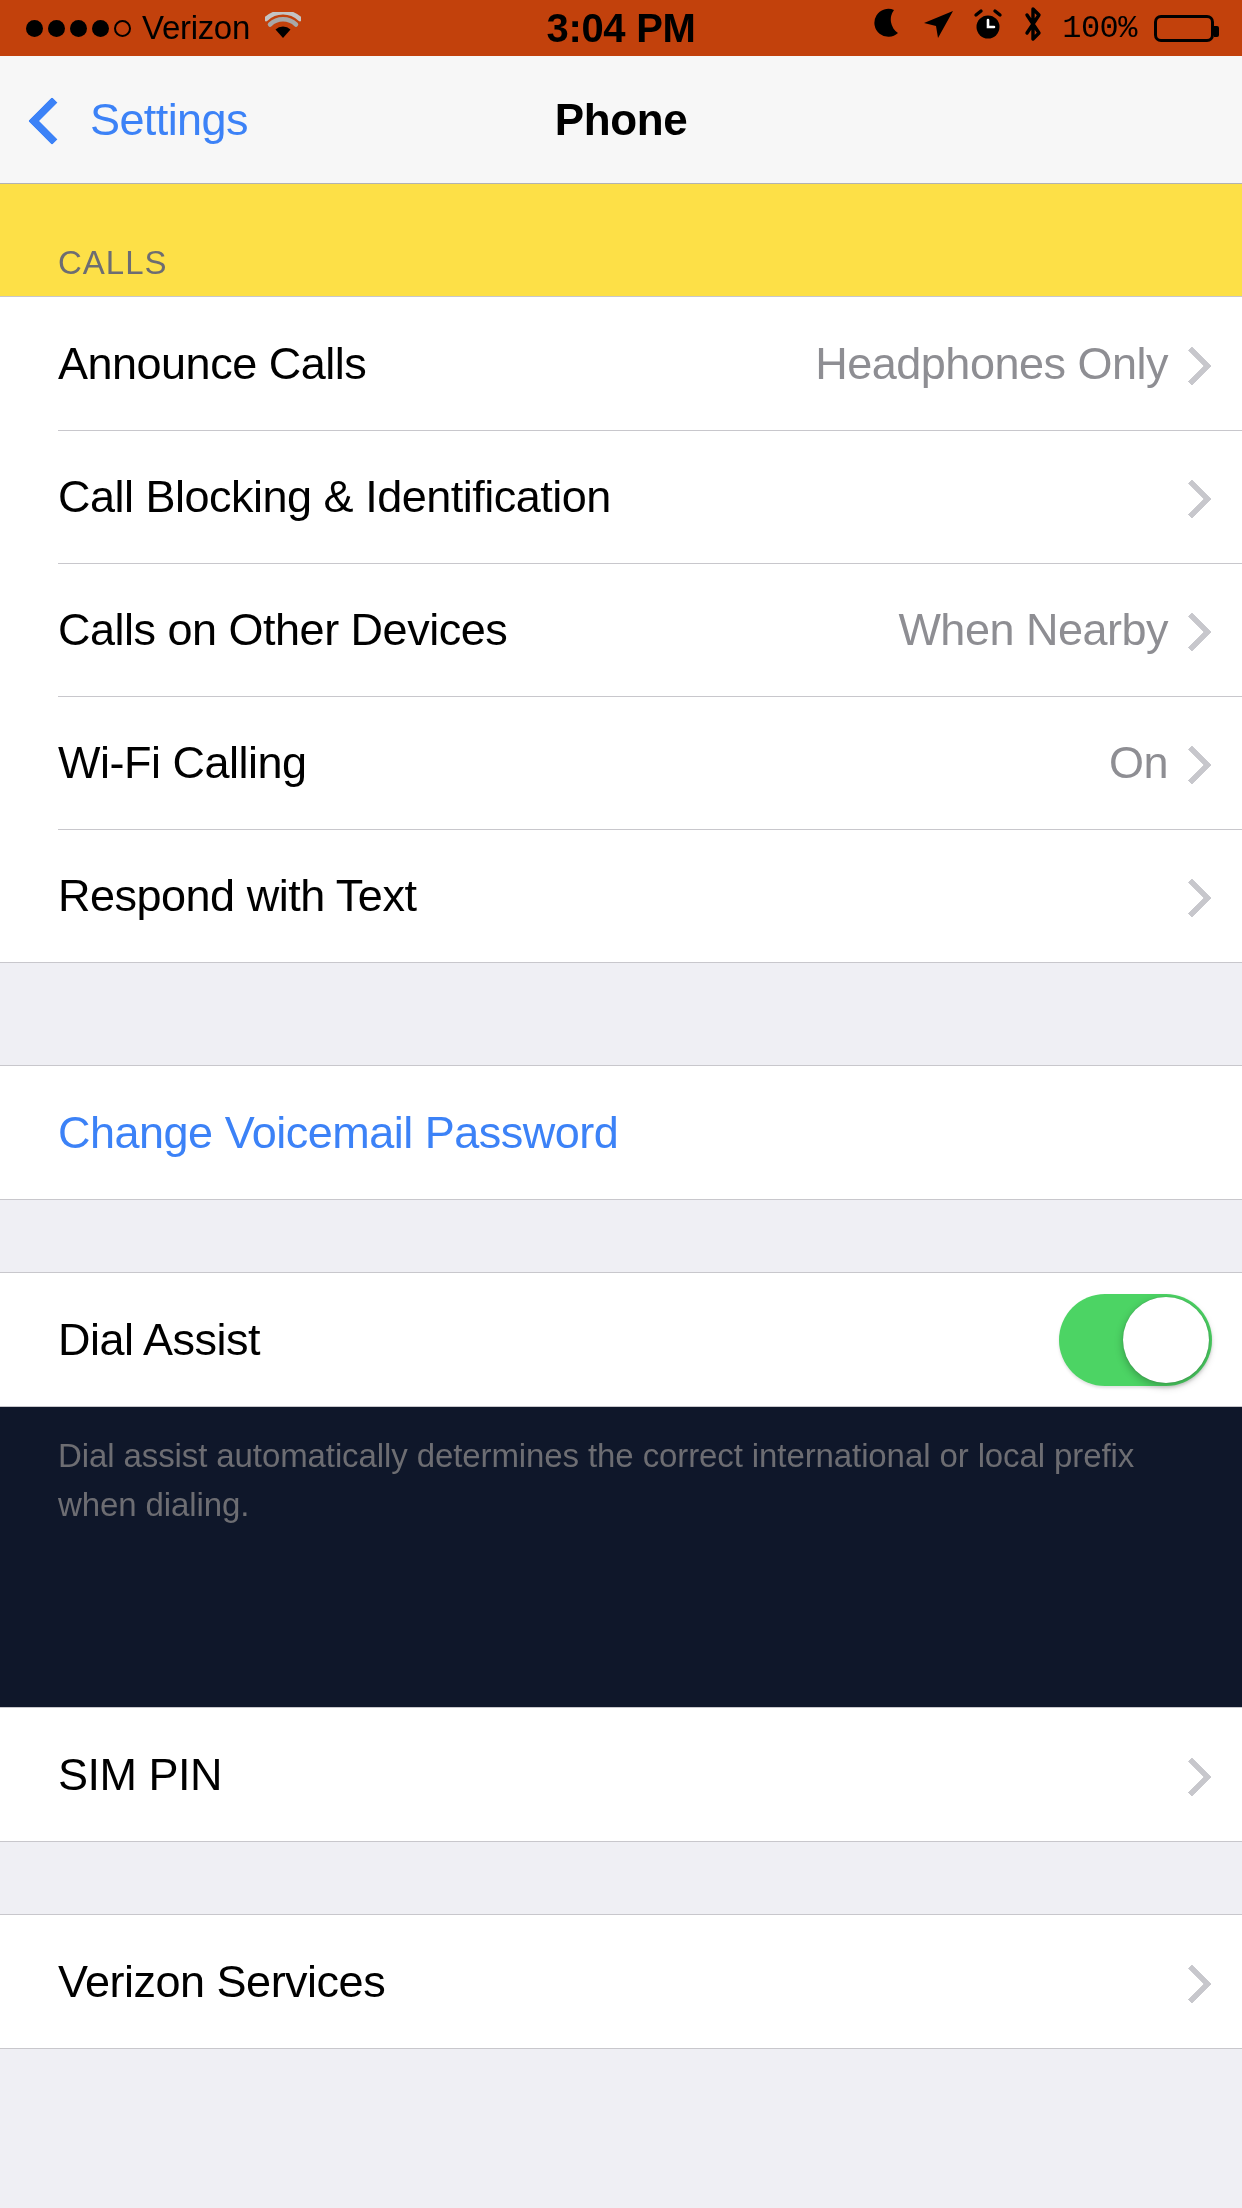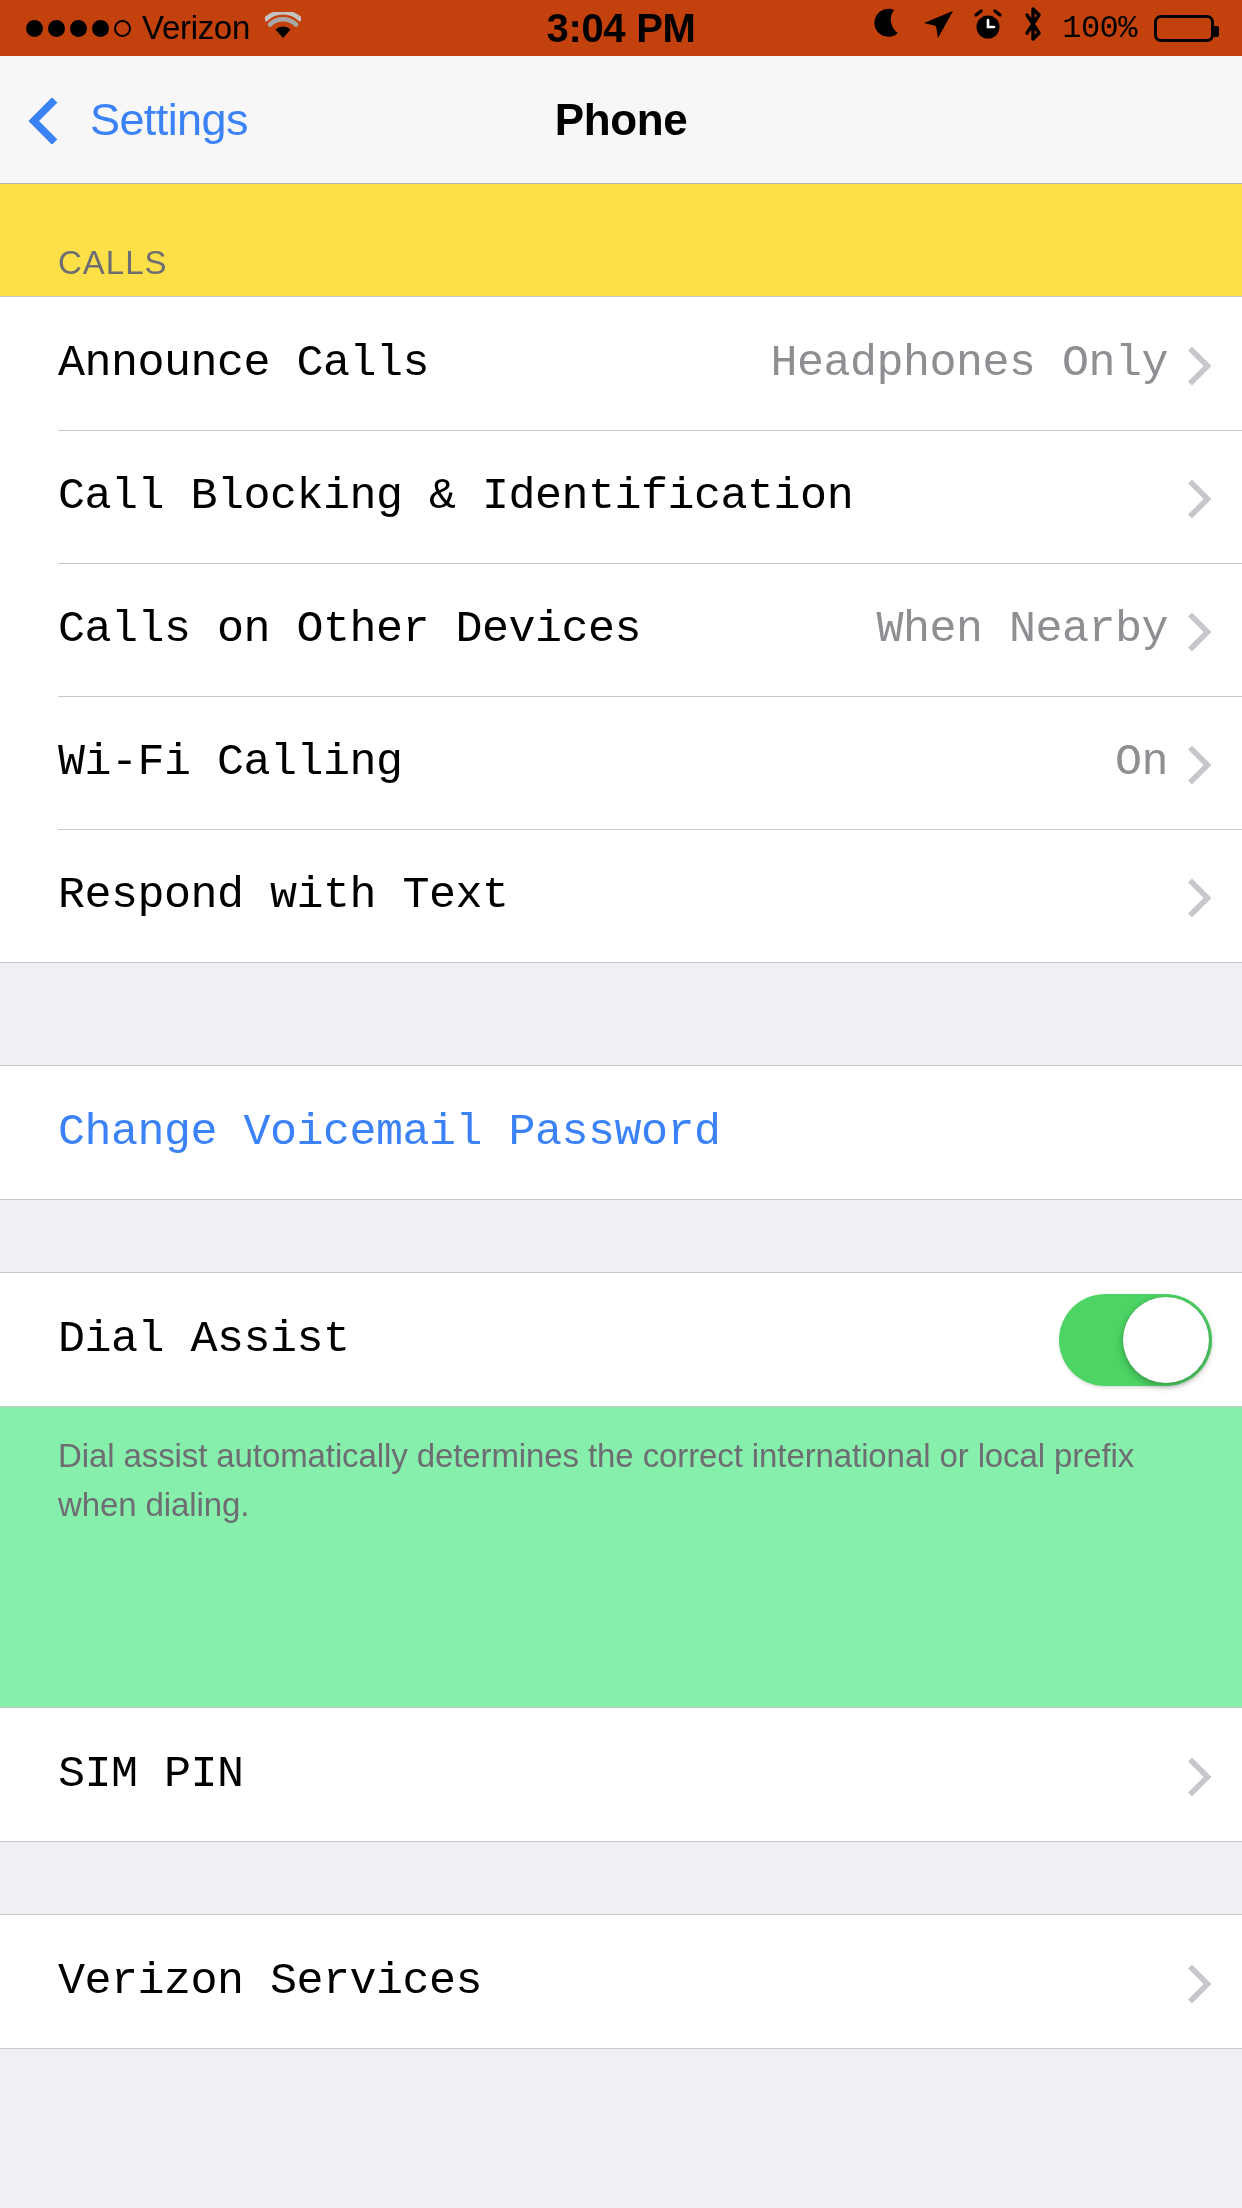--- a/index.html
+++ b/index.html
@@ -92,21 +92,20 @@
     font-size:33px;
     color:#6D6D72;
     letter-spacing:1.0px;
     background:#fde047;
   }
 
   .group{
     background:#FFFFFF;
     border-top:1px solid #C8C7CC;
     border-bottom:1px solid #C8C7CC;
-    font-family:Liberation Mono, monospace;
   }
 
   .row{
     position:relative;
     height:133px;
     display:flex;
     align-items:center;
     padding:0 30px 0 58px;
     background:#FFFFFF;
     cursor:pointer;
@@ -149,21 +148,21 @@
     cursor:pointer;
   }
   .toggle .knob{
     position:absolute; top:3px; right:3px;
     width:86px; height:86px; border-radius:50%;
     background:#FFFFFF;
     box-shadow:0 3px 8px rgba(0,0,0,0.28), 0 0 1px rgba(0,0,0,0.25);
   }
 
   .footer-note{
-    background:#86efac;
+    background:#0f172a;
     padding:24px 76px 0 58px;
     font-size:33px;
     line-height:49px;
     color:#6D6D72;
     letter-spacing:-0.1px;
     height:300px;
   }
 </style>
 </head>
 <body>

